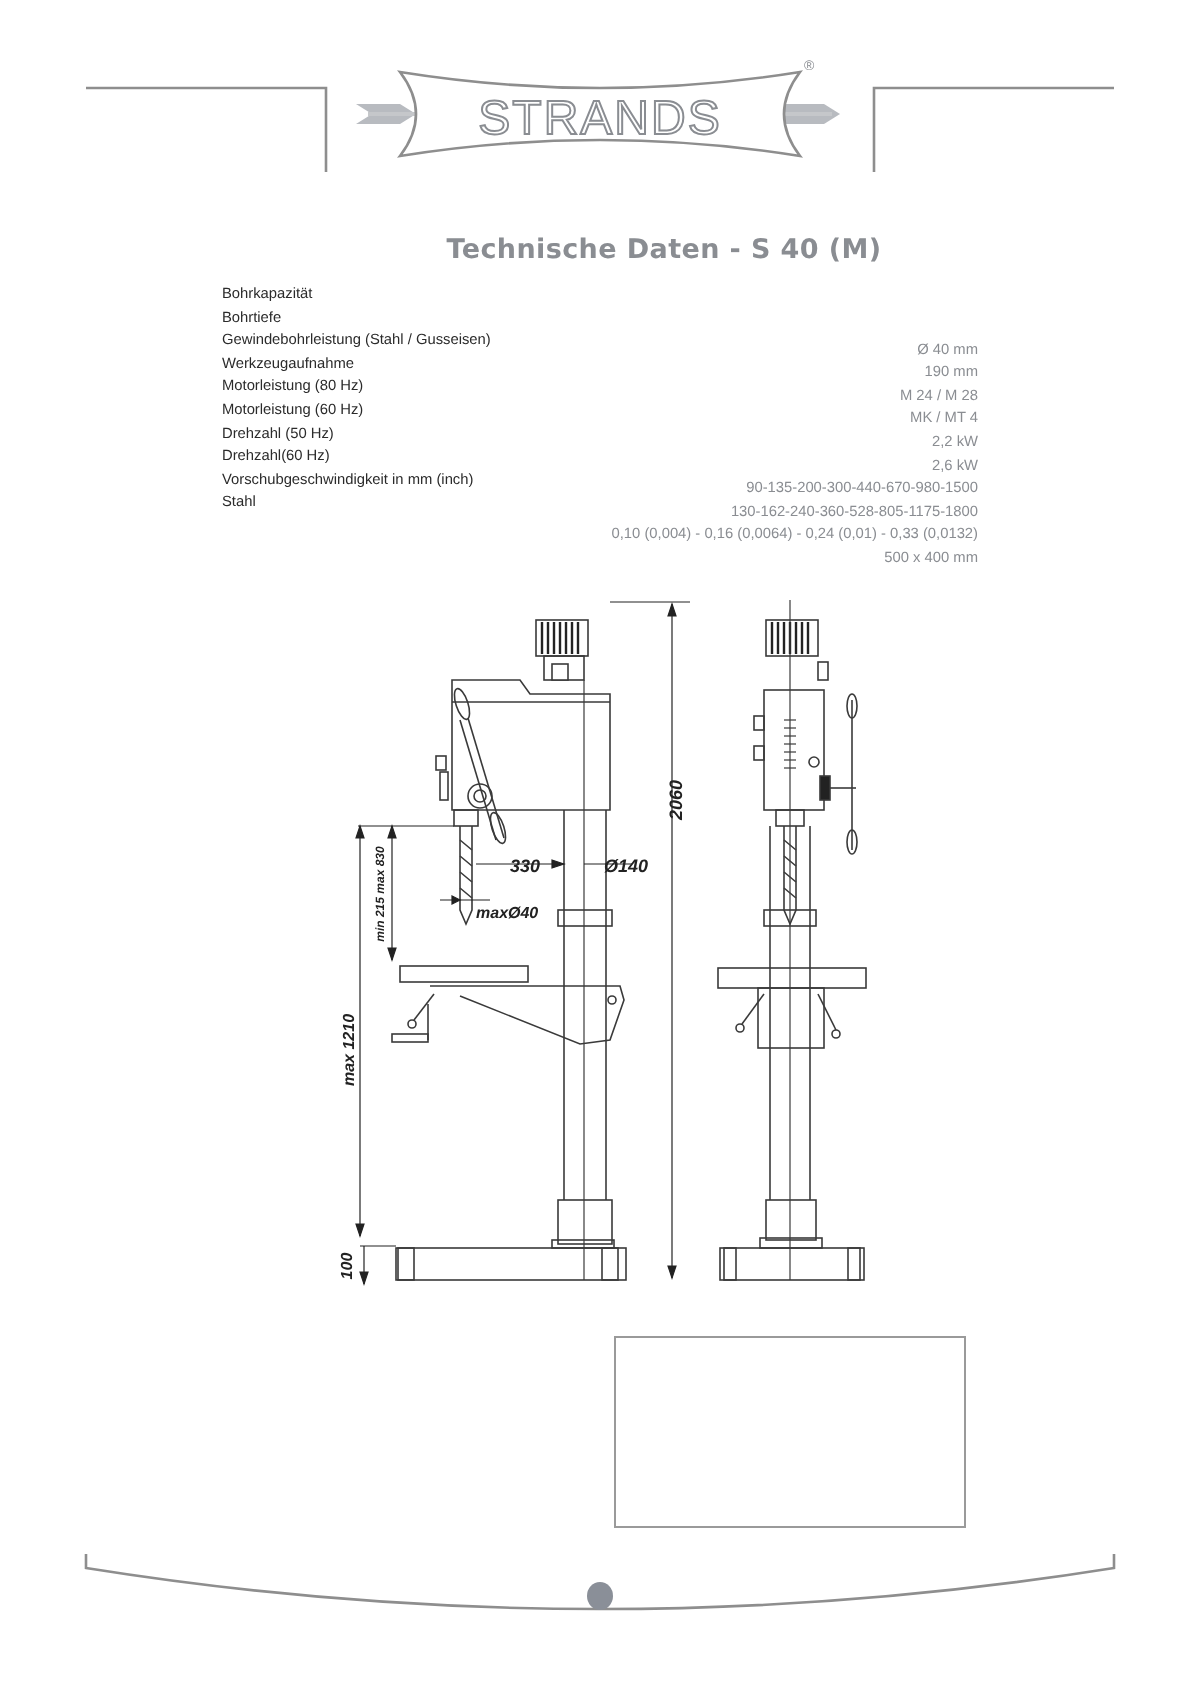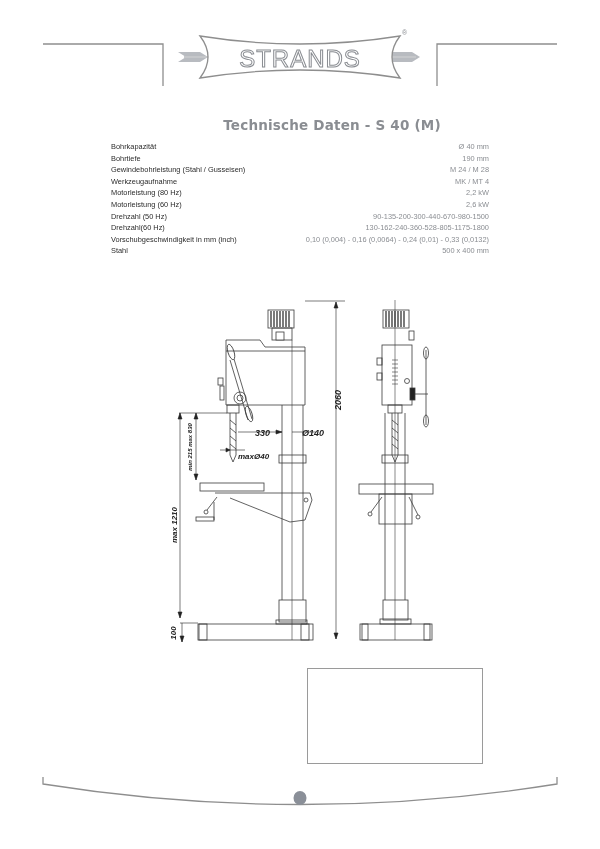--- a/index.html
+++ b/index.html
@@ -1,22 +1,22 @@
 <!DOCTYPE html>
 <html><head>
 <meta charset="utf-8">
 <style>
   html, body { margin:0; padding:0; background:#ffffff; }
   body { width:600px; height:849px; position:relative; overflow:hidden; font-family:"Liberation Sans", sans-serif; }
   .abs { position:absolute; }
   .title { position:absolute; left:0; width:600px; top:117px; text-align:center; font-family:"DejaVu Sans", sans-serif; font-weight:bold; font-size:13.5px; color:#8a8d92; letter-spacing:0.2px;padding-left:32px; }
   .spec-table { position:absolute; left:111px; top:141px; width:378px; }
-  .spec-row { display:flex; justify-content:space-between; height:11.6px; line-height:11.6px; font-size:7.4px; }
+  .spec-row { display:flex; justify-content:space-between; height:11.6px; line-height:11.6px; font-size:7.4px;flex-direction:column; }
   .spec-label { color:#2b2b2b; }
-  .spec-value { color:#8a8d92; text-align:right; }
+  .spec-value { color:#8a8d92; text-align:right;margin-top:16px; }
   .info-box { position:absolute; left:307px; top:668px; width:174px; height:94px; border:1px solid #9a9a9a; }
   svg text { font-family:"Liberation Sans", sans-serif; }
 </style>
 </head>
 <body>
 
 <svg class="abs" style="left:0;top:0" width="600" height="100">
   <polyline points="43,44 163,44 163,86" fill="none" stroke="#8e8e8e" stroke-width="1.3"></polyline>
   <polyline points="557,44 437,44 437,86" fill="none" stroke="#8e8e8e" stroke-width="1.3"></polyline>
   <g>

